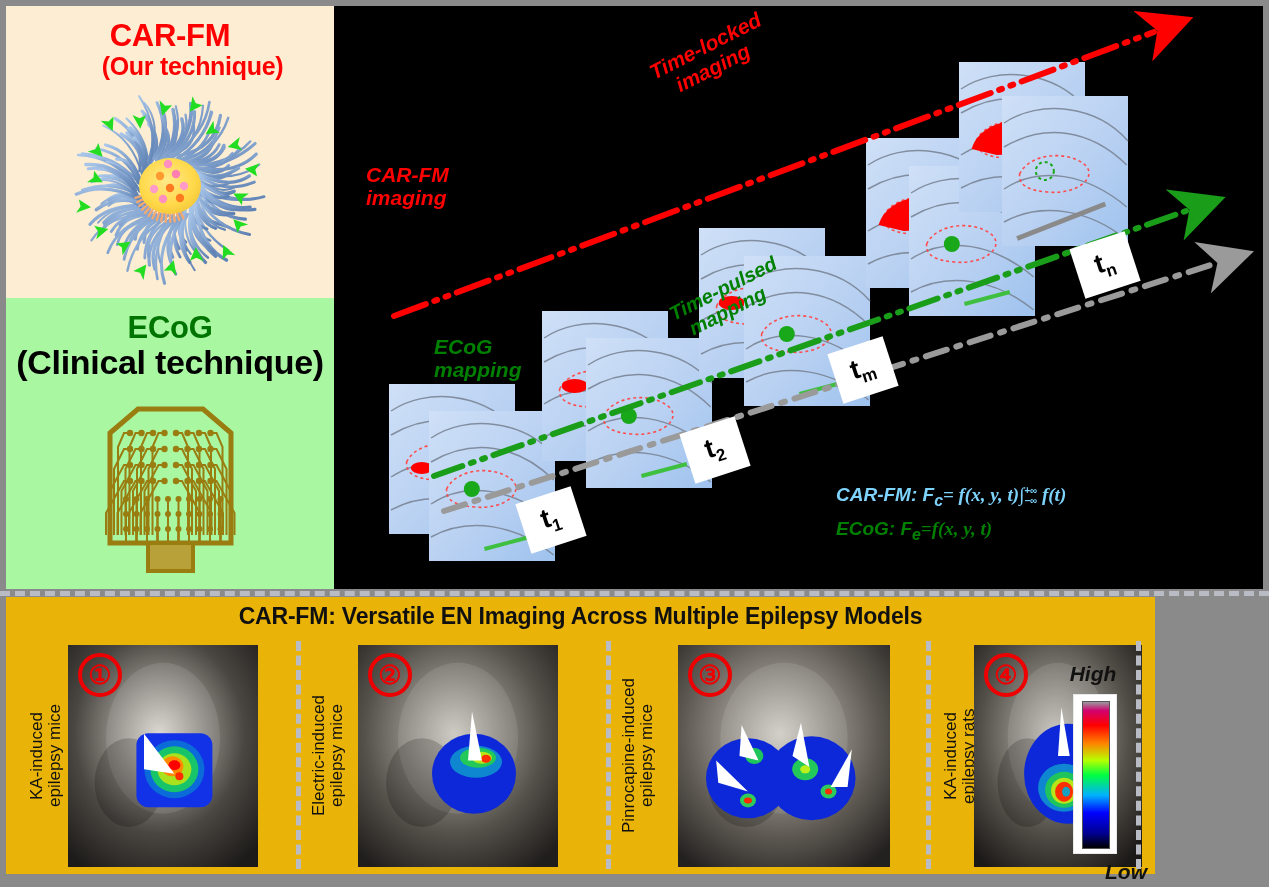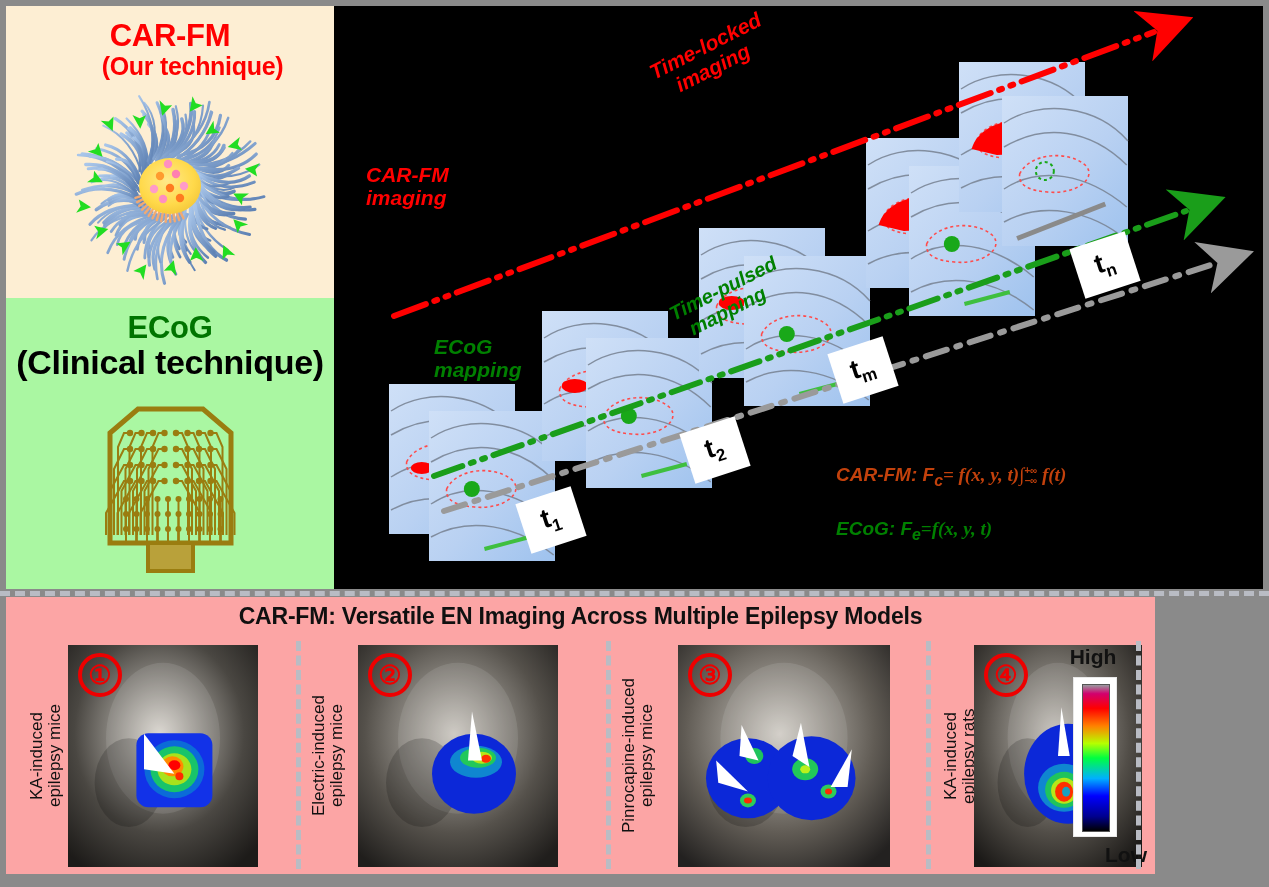--- a/index.html
+++ b/index.html
@@ -26,43 +26,43 @@
 
   .diag-label{position:absolute;font-weight:bold;white-space:pre;line-height:1.08;}
   #label-carfm-imaging{left:32px;top:158px;color:#ff0000;font-size:21px;font-style:italic;}
   #label-ecog-mapping{left:100px;top:330px;color:#008000;font-size:21px;font-style:italic;}
   #label-timelocked{left:312px;top:58px;color:#ff0000;font-size:21px;font-style:italic;
      transform:rotate(-27deg);transform-origin:left top;}
   #label-timepulsed{left:332px;top:300px;color:#008000;font-size:20px;font-style:italic;
      transform:rotate(-27deg);transform-origin:left top;}
 
   .formula{position:absolute;font-weight:bold;font-style:italic;white-space:nowrap;}
-  #formula-carfm{left:502px;top:458px;color:#c2410c;font-size:19px;}
+  #formula-carfm{left:502px;top:478px;color:#7dd3fc;font-size:19px;}
   #formula-ecog{left:502px;top:512px;color:#008000;font-size:19px;}
   .fn{font-family:"Liberation Serif",serif;font-style:italic;}
 
   .t-tile{position:absolute;background:#ffffff;display:flex;align-items:center;justify-content:center;
      font-weight:bold;color:#000;font-size:27px;font-family:"Liberation Sans",sans-serif;}
   .t-tile sub{font-size:17px;}
 
   
-  #bottom-panel{position:absolute;left:6px;top:597px;width:1149px;height:277px;background:#fca5a5;}
+  #bottom-panel{position:absolute;left:6px;top:597px;width:1149px;height:277px;background:#eab308;}
   #bottom-title{position:absolute;left:0;top:6px;width:100%;text-align:center;
      font-size:23px;font-weight:bold;color:#101010;letter-spacing:-.2px;}
 
   .model-cell{position:absolute;top:48px;height:222px;}
   .vlabel{position:absolute;writing-mode:vertical-rl;transform:rotate(180deg);
      font-size:17px;color:#111;line-height:1.08;text-align:center;white-space:pre;}
   .photo{position:absolute;top:0;border:0;overflow:hidden;background:#2a2a2a;}
   .badge{position:absolute;width:36px;height:36px;border:4px solid #ee0000;border-radius:50%;
      color:#ee0000;font-size:26px;font-weight:bold;display:flex;align-items:center;justify-content:center;
      left:10px;top:8px;z-index:6;background:transparent;}
   .vdivider{position:absolute;top:44px;width:0;height:228px;border-left:5px dashed #b9bcc4;}
 
-  #colorbar-wrap{position:absolute;right:8px;top:48px;width:108px;height:222px;}
+  #colorbar-wrap{position:absolute;right:8px;top:65px;width:108px;height:222px;font-style:italic;}
   #cb-high{position:absolute;top:0;width:100%;text-align:center;font-size:21px;font-weight:bold;color:#111;}
   #cb-low{position:absolute;bottom:0;width:100%;text-align:right;font-size:21px;font-weight:bold;color:#111;}
   #cb-frame{position:absolute;left:34px;top:32px;width:42px;height:158px;background:#ffffff;
      border:1px solid #e8e8e8;}
   #cb-bar{position:absolute;left:8px;top:6px;width:26px;height:146px;border:1px solid #555;
      background:linear-gradient(to top,#000000 0%,#00008f 10%,#0000ff 24%,#00b0ff 36%,
         #00ff40 50%,#b6ff00 60%,#ff8000 72%,#ff0000 84%,#d2006e 94%,#9a9aa0 100%);}
 
   .hdash{position:absolute;left:0;width:100%;height:0;border-top:5px dashed #b9bcc4;}
 </style>

